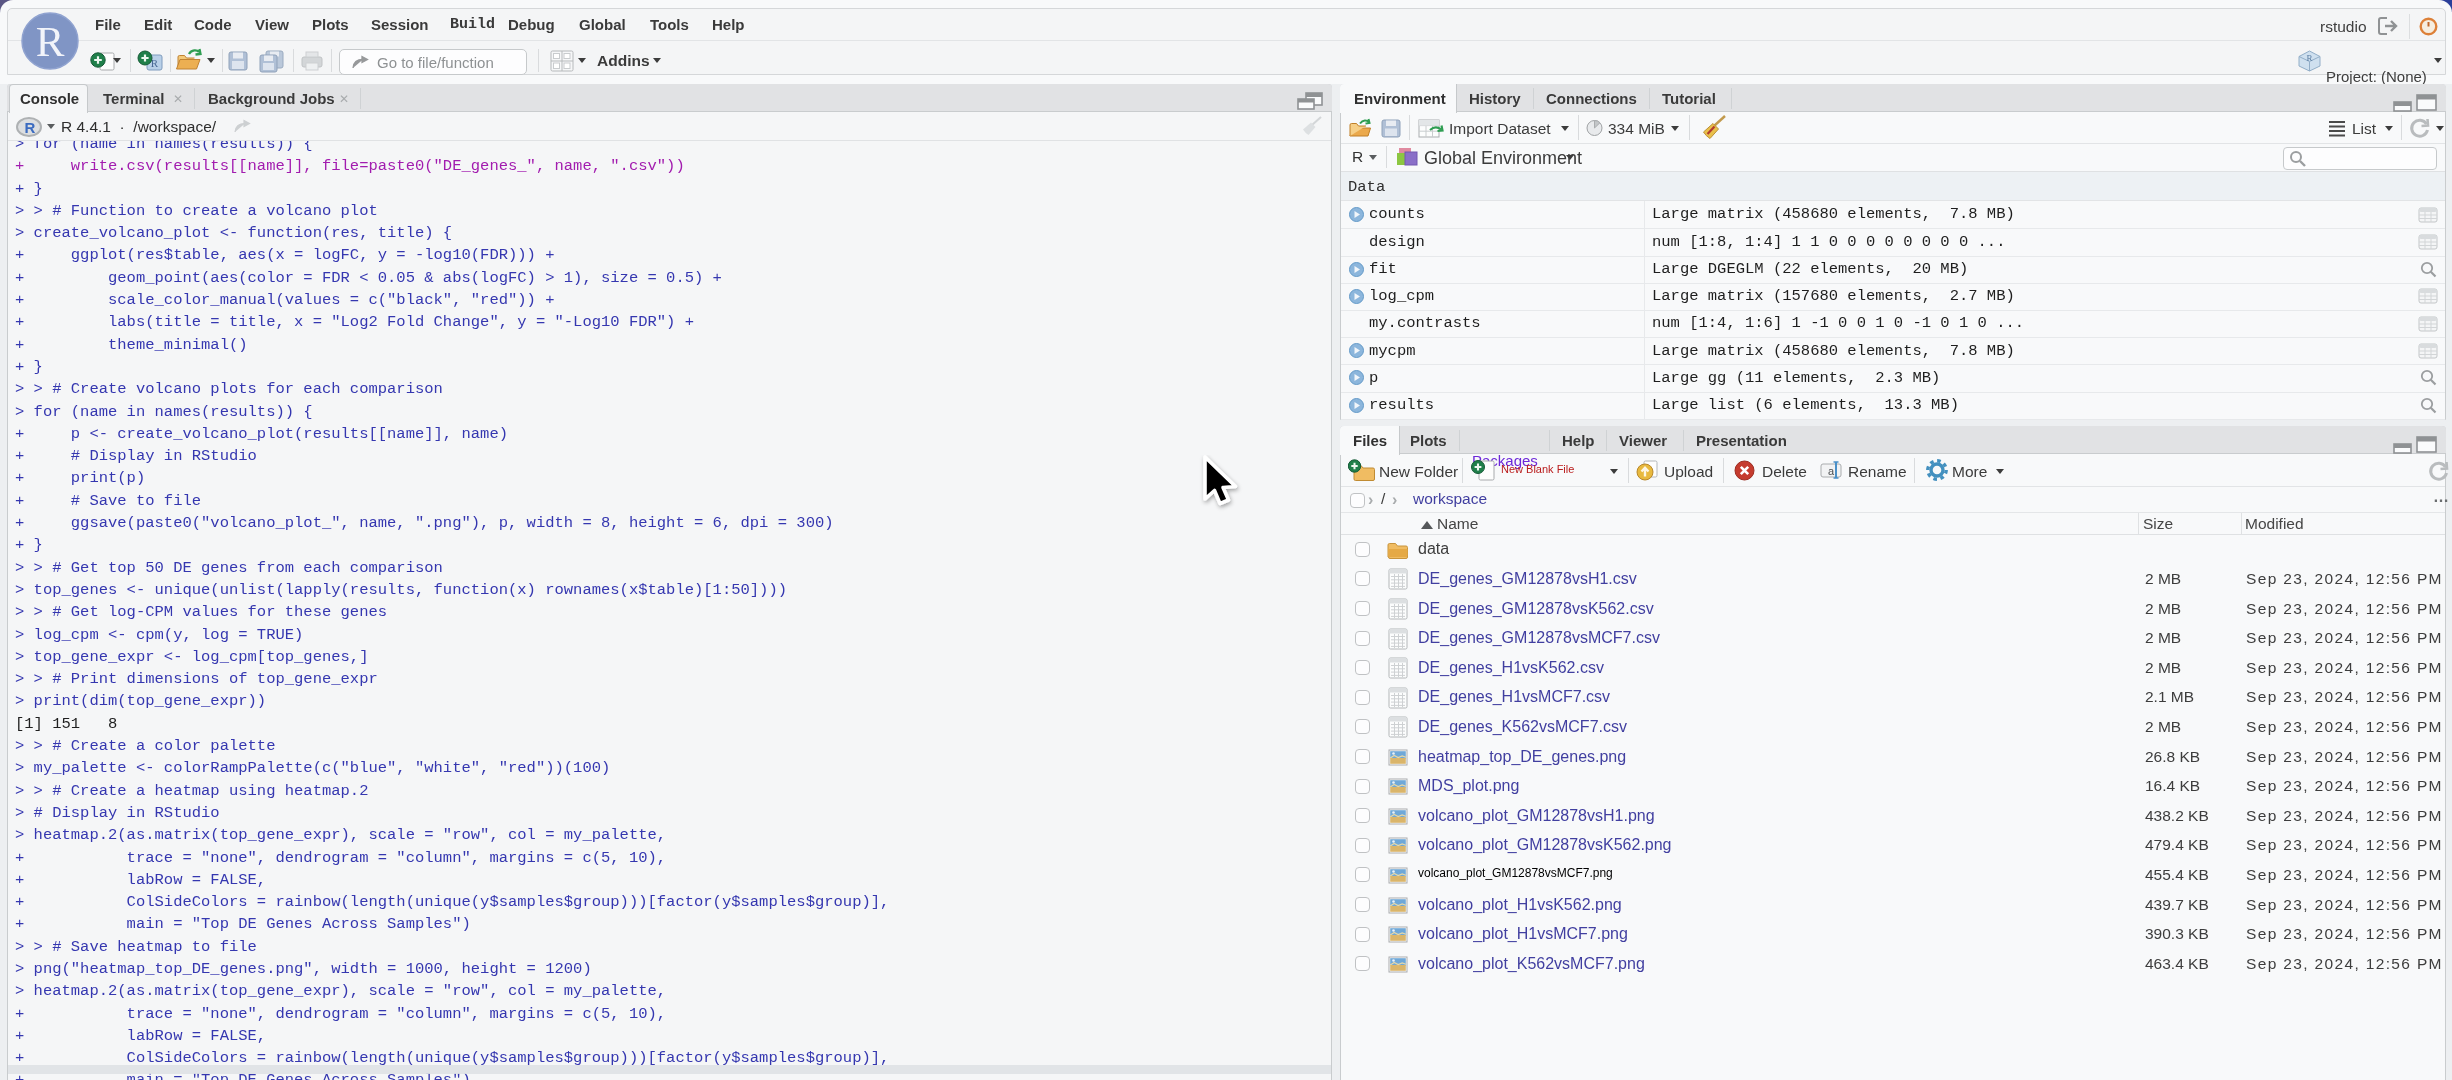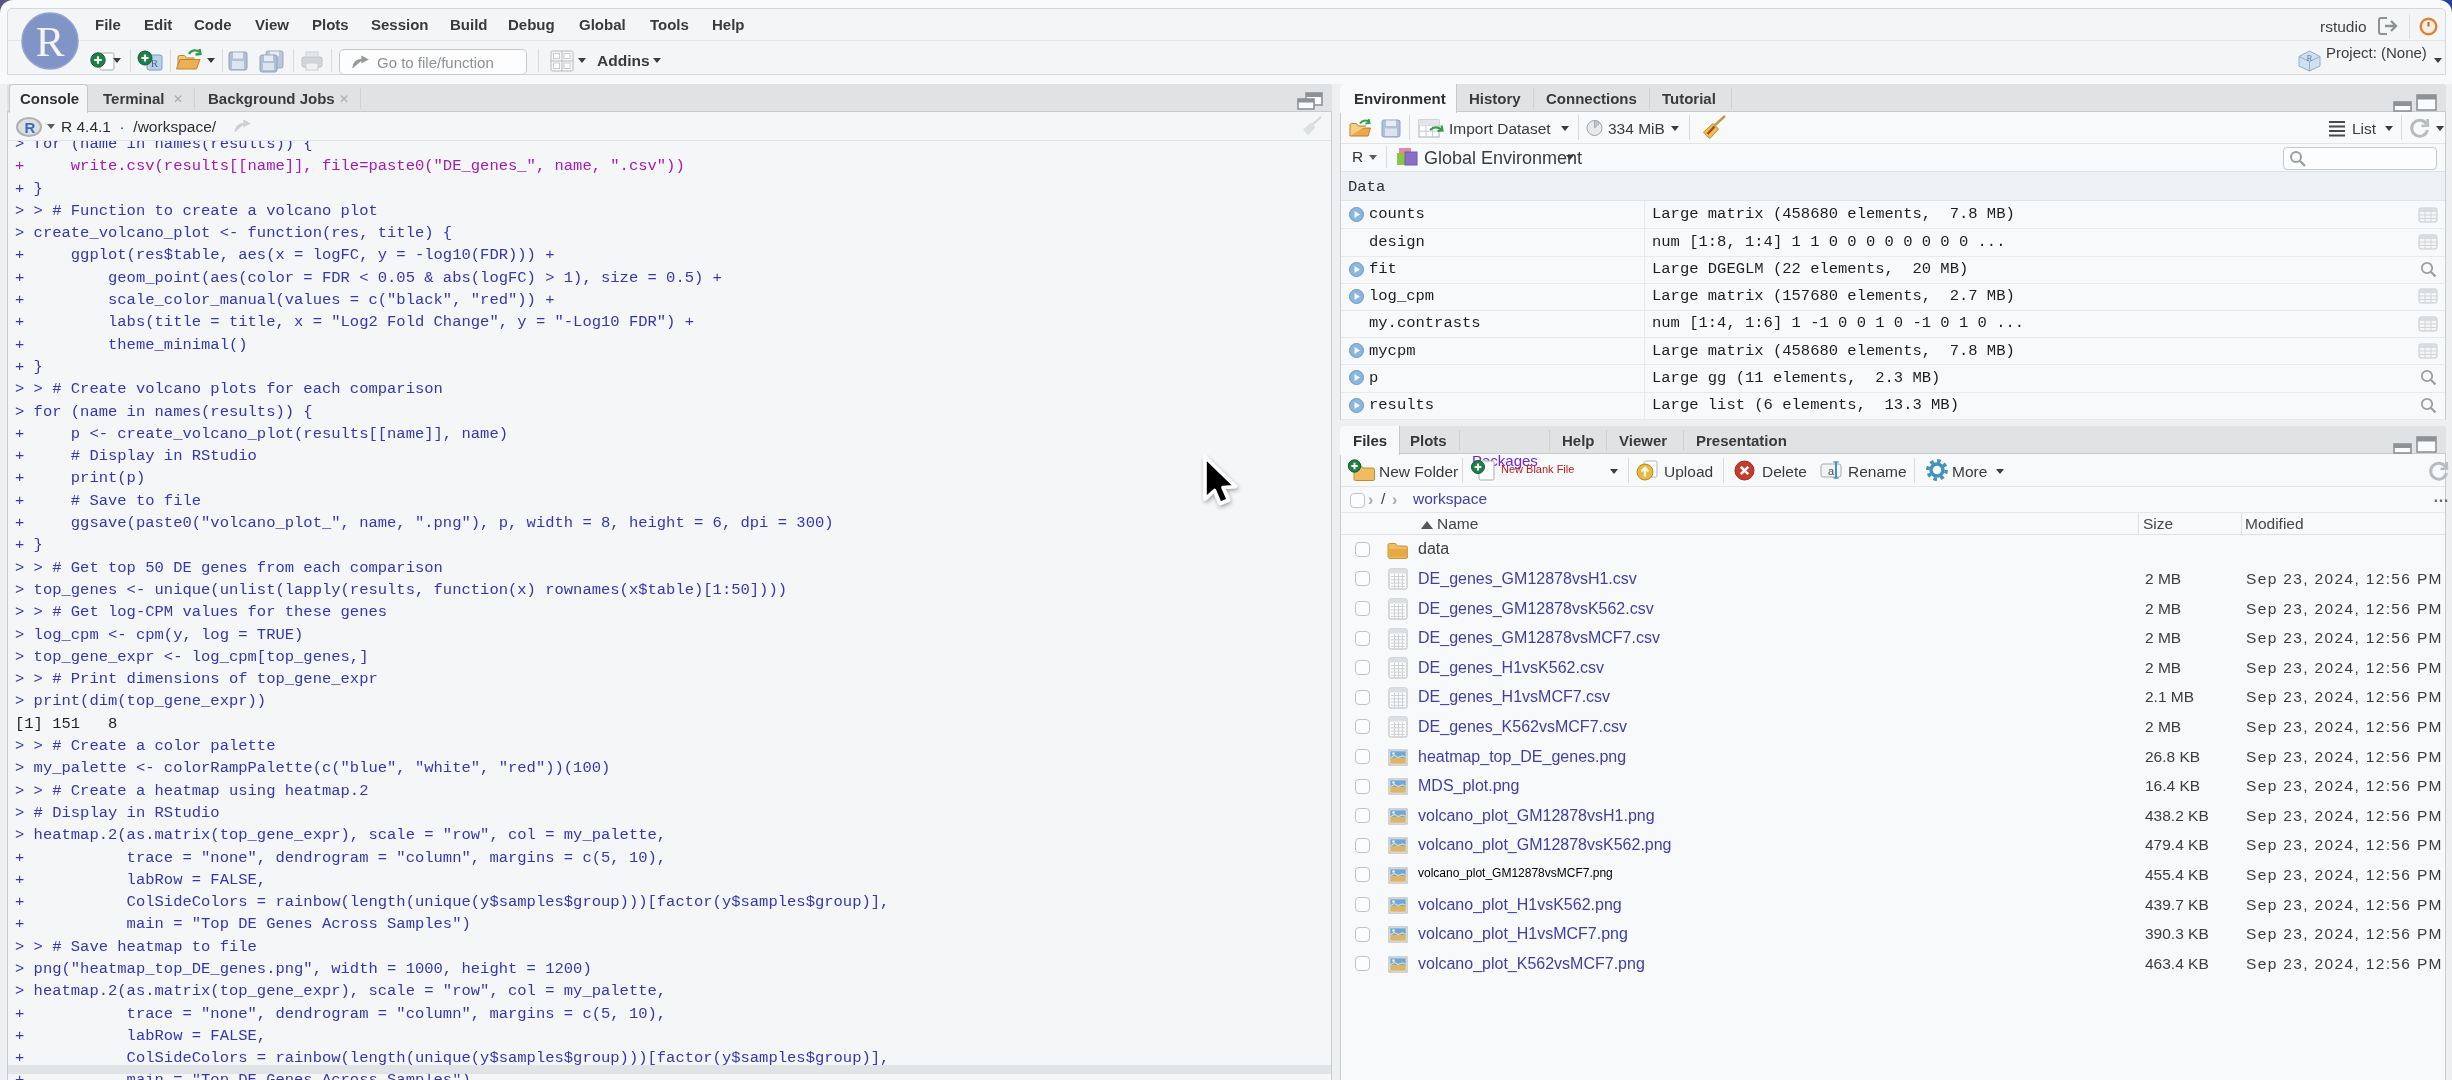--- a/index.html
+++ b/index.html
@@ -17,21 +17,21 @@
 <div class="abs ctl" style=""></div>
 <div class="abs ctr" style=""></div>
 <div class="abs topwhite" style=""></div>
 <div class="abs hdr" style=""></div>
 <div class="abs menu" style="left:95px;">File</div>
 <div class="abs menu" style="left:144px;">Edit</div>
 <div class="abs menu" style="left:194px;">Code</div>
 <div class="abs menu" style="left:255px;">View</div>
 <div class="abs menu" style="left:312px;">Plots</div>
 <div class="abs menu" style="left:371px;">Session</div>
-<div class="abs menu" style="left:450px;">Build</div>
+<div class="abs menu" style="left:450px;font-family:Liberation Mono, monospace;">Build</div>
 <div class="abs menu" style="left:508px;">Debug</div>
 <div class="abs menu" style="left:579px;">Global</div>
 <div class="abs menu" style="left:650px;text-align:right;">Tools</div>
 <div class="abs menu" style="left:712px;">Help</div>
 <div class="abs" style="left:8px;top:40px;width:2437px;height:1px;background:#e2e4e6;"></div>
 <svg class="abs" style="left:21px;top:12px;" width="58" height="58" viewBox="0 0 58 58">
     <circle cx="29" cy="29" r="28" fill="#8095c5"></circle>
     <circle cx="29" cy="29" r="28" fill="none" stroke="#90a3d0" stroke-width="1.5"></circle>
     <text x="29" y="44" font-family="Liberation Serif,serif" font-size="43" fill="#f2f4fa" text-anchor="middle">R</text>
   </svg>
@@ -100,21 +100,21 @@
     <rect x="14" y="13" width="6" height="5.5" fill="#fff" stroke="#c9ccce"></rect>
   </svg>
 <div class="abs" style="left:578px;top:58px;width:0;height:0;border-left:4.5px solid transparent;border-right:4.5px solid transparent;border-top:5.5px solid #3c3c3c;"></div>
 <div class="abs" style="left:597px;top:52px;font-size:15.5px;color:#3b3b3b;font-weight:bold;white-space:pre;">Addins</div>
 <div class="abs" style="left:653px;top:58px;width:0;height:0;border-left:4.5px solid transparent;border-right:4.5px solid transparent;border-top:5.5px solid #3c3c3c;"></div>
 <svg class="abs" style="left:2298px;top:50px;" width="23" height="22" viewBox="0 0 23 22">
     <path d="M11.5 1 L22 6.5 V16 L11.5 21 L1 16 V6.5 Z" fill="#cfe0ef" stroke="#92aec8"></path>
     <path d="M1 6.5 L11.5 11.5 L22 6.5 M11.5 11.5 V21" fill="none" stroke="#92aec8"></path>
     <text x="11.5" y="10.5" font-size="9" fill="#5b7da3" text-anchor="middle" font-family="Liberation Serif,serif">R</text>
   </svg>
-<div class="abs" style="left:2326px;top:44px;font-size:15px;color:#3d3d3d;font-weight:normal;white-space:pre;">Project: (None)</div>
+<div class="abs" style="left:2326px;top:68px;font-size:15px;color:#3d3d3d;font-weight:normal;white-space:pre;">Project: (None)</div>
 <div class="abs" style="left:2434px;top:58px;width:0;height:0;border-left:4.5px solid transparent;border-right:4.5px solid transparent;border-top:5.5px solid #3c3c3c;"></div>
 <div class="abs panel" style="left:7px;top:84px;width:1325px;height:996px;border-bottom:none;"></div>
 <div class="abs" style="left:7px;top:84px;width:1325px;height:28px;background:#e1e2e4;border-bottom:1px solid #c9ccce;border-radius:4px 4px 0 0;"></div>
 <div class="abs" style="left:9px;top:84px;width:79px;height:29px;background:#f5f6f7;border:1px solid #c6c9cb;border-bottom:none;border-radius:4px 4px 0 0;"></div>
 <div class="abs" style="left:20px;top:90px;font-size:15px;color:#303030;font-weight:bold;white-space:pre;">Console</div>
 <div class="abs" style="left:103px;top:90px;font-size:15px;color:#3a3a3a;font-weight:bold;white-space:pre;">Terminal</div>
 <div class="abs" style="left:173px;top:92px;font-size:12px;color:#a8abad;font-weight:normal;white-space:pre;">✕</div>
 <div class="abs" style="left:194px;top:88px;width:1px;height:21px;background:#cfd2d4;"></div>
 <div class="abs" style="left:208px;top:90px;font-size:15px;color:#3a3a3a;font-weight:bold;white-space:pre;">Background Jobs</div>
 <div class="abs" style="left:339px;top:92px;font-size:12px;color:#a8abad;font-weight:normal;white-space:pre;">✕</div>

